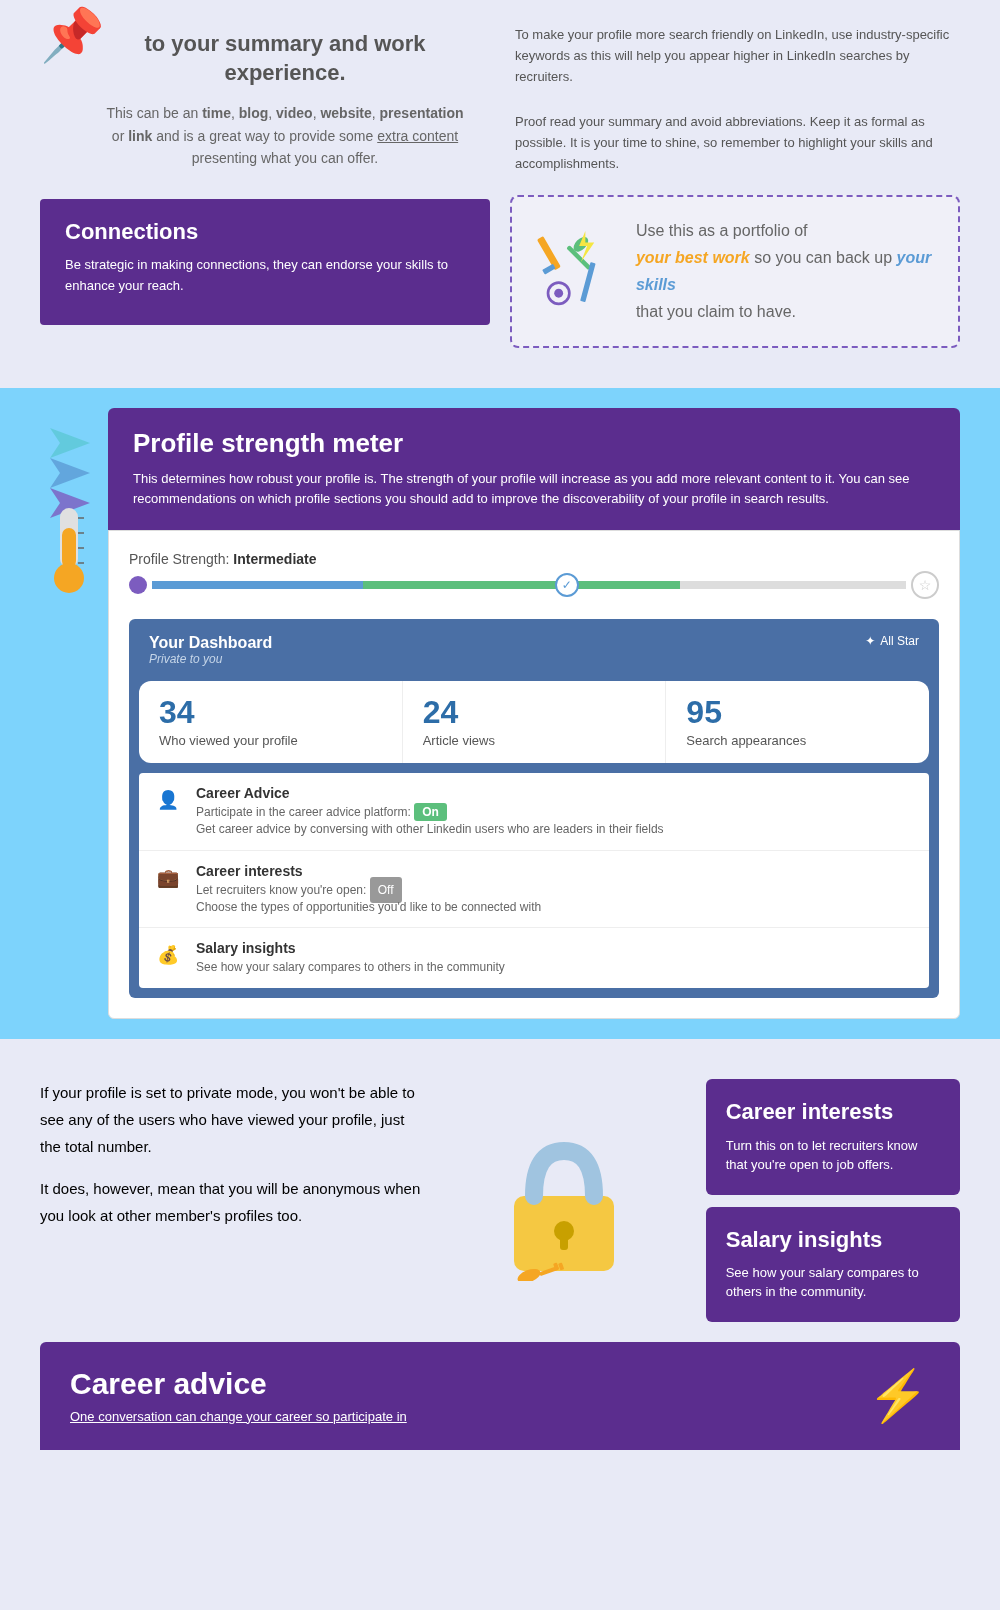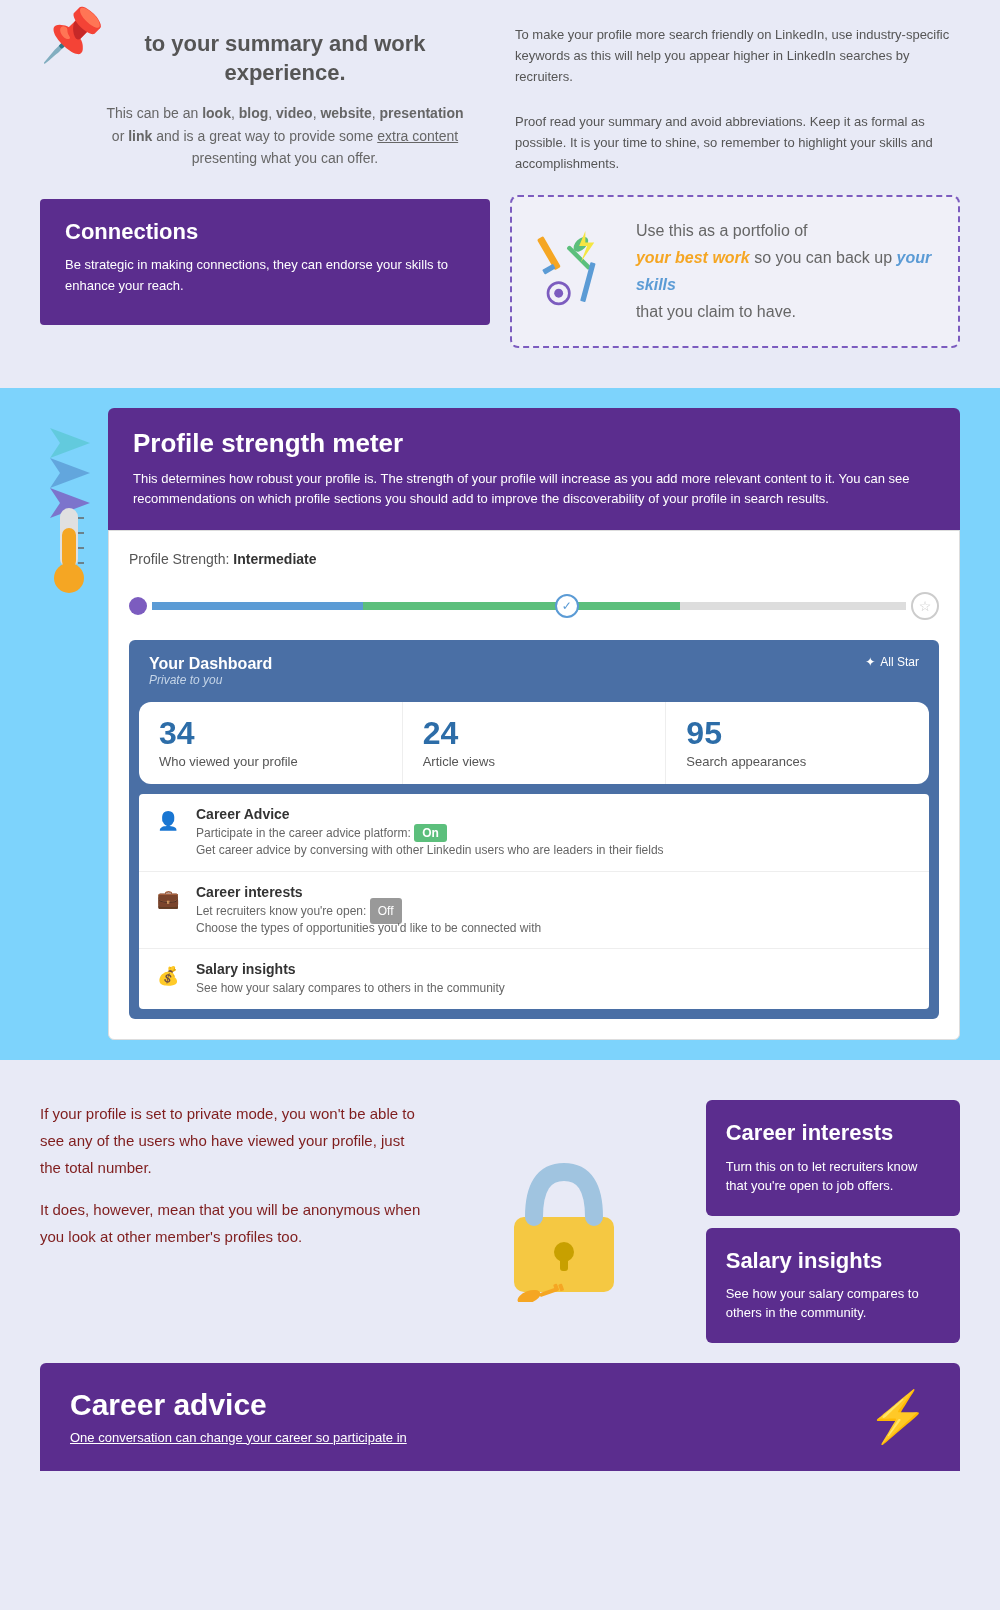--- a/index.html
+++ b/index.html
@@ -139,21 +139,21 @@
     .strength-body {
       background: white;
       border-radius: 0 0 6px 6px;
       padding: 20px;
       border: 1px solid #ddd;
     }
 
     .profile-strength-label {
       font-size: 14px;
       color: #555;
-      margin-bottom: 25px;
+      margin-bottom: 4px;
     }
 
     .profile-strength-label strong {
       color: #333;
     }
 
     .progress-bar-container {
       position: relative;
       display: flex;
       align-items: center;
@@ -387,21 +387,21 @@
       padding: 20px 40px;
       background: #e8eaf6;
     }
 
     .bottom-text-block {
       flex: 1.5;
     }
 
     .bottom-text-block p {
       font-size: 15px;
-      color: #7f1d1d;
+      color: #000000;
       line-height: 1.8;
       margin-bottom: 15px;
     }
 
     .lock-area {
       flex: 1;
       display: flex;
       justify-content: center;
       align-items: center;
     }
@@ -436,21 +436,21 @@
 </head>
 <body>
 
 <div class="top-section">
 
   <div class="left-panel">
     <div style="font-size:52px; position:absolute; left:0; top:-15px;">📌</div>
     <div class="left-content">
       <h2>to your summary and work experience.</h2>
       <p>
-        This can be an <strong>look</strong>, <strong>blog</strong>, <strong>video</strong>, <strong>website</strong>, <strong>presentation</strong> or <strong>link</strong> and is a great way to provide some <u>extra content</u> presenting what you can offer.
+        This can be an <strong>time</strong>, <strong>blog</strong>, <strong>video</strong>, <strong>website</strong>, <strong>presentation</strong> or <strong>link</strong> and is a great way to provide some <u>extra content</u> presenting what you can offer.
       </p>
     </div>
     <div class="connections-box">
       <h3>Connections</h3>
       <p>Be strategic in making connections, they can endorse your skills to enhance your reach.</p>
     </div>
   </div>
 
   <div class="right-panel">
     <div class="right-top-text">To make your profile more search friendly on LinkedIn, use industry-specific keywords as this will help you appear higher in LinkedIn searches by recruiters.</div>

